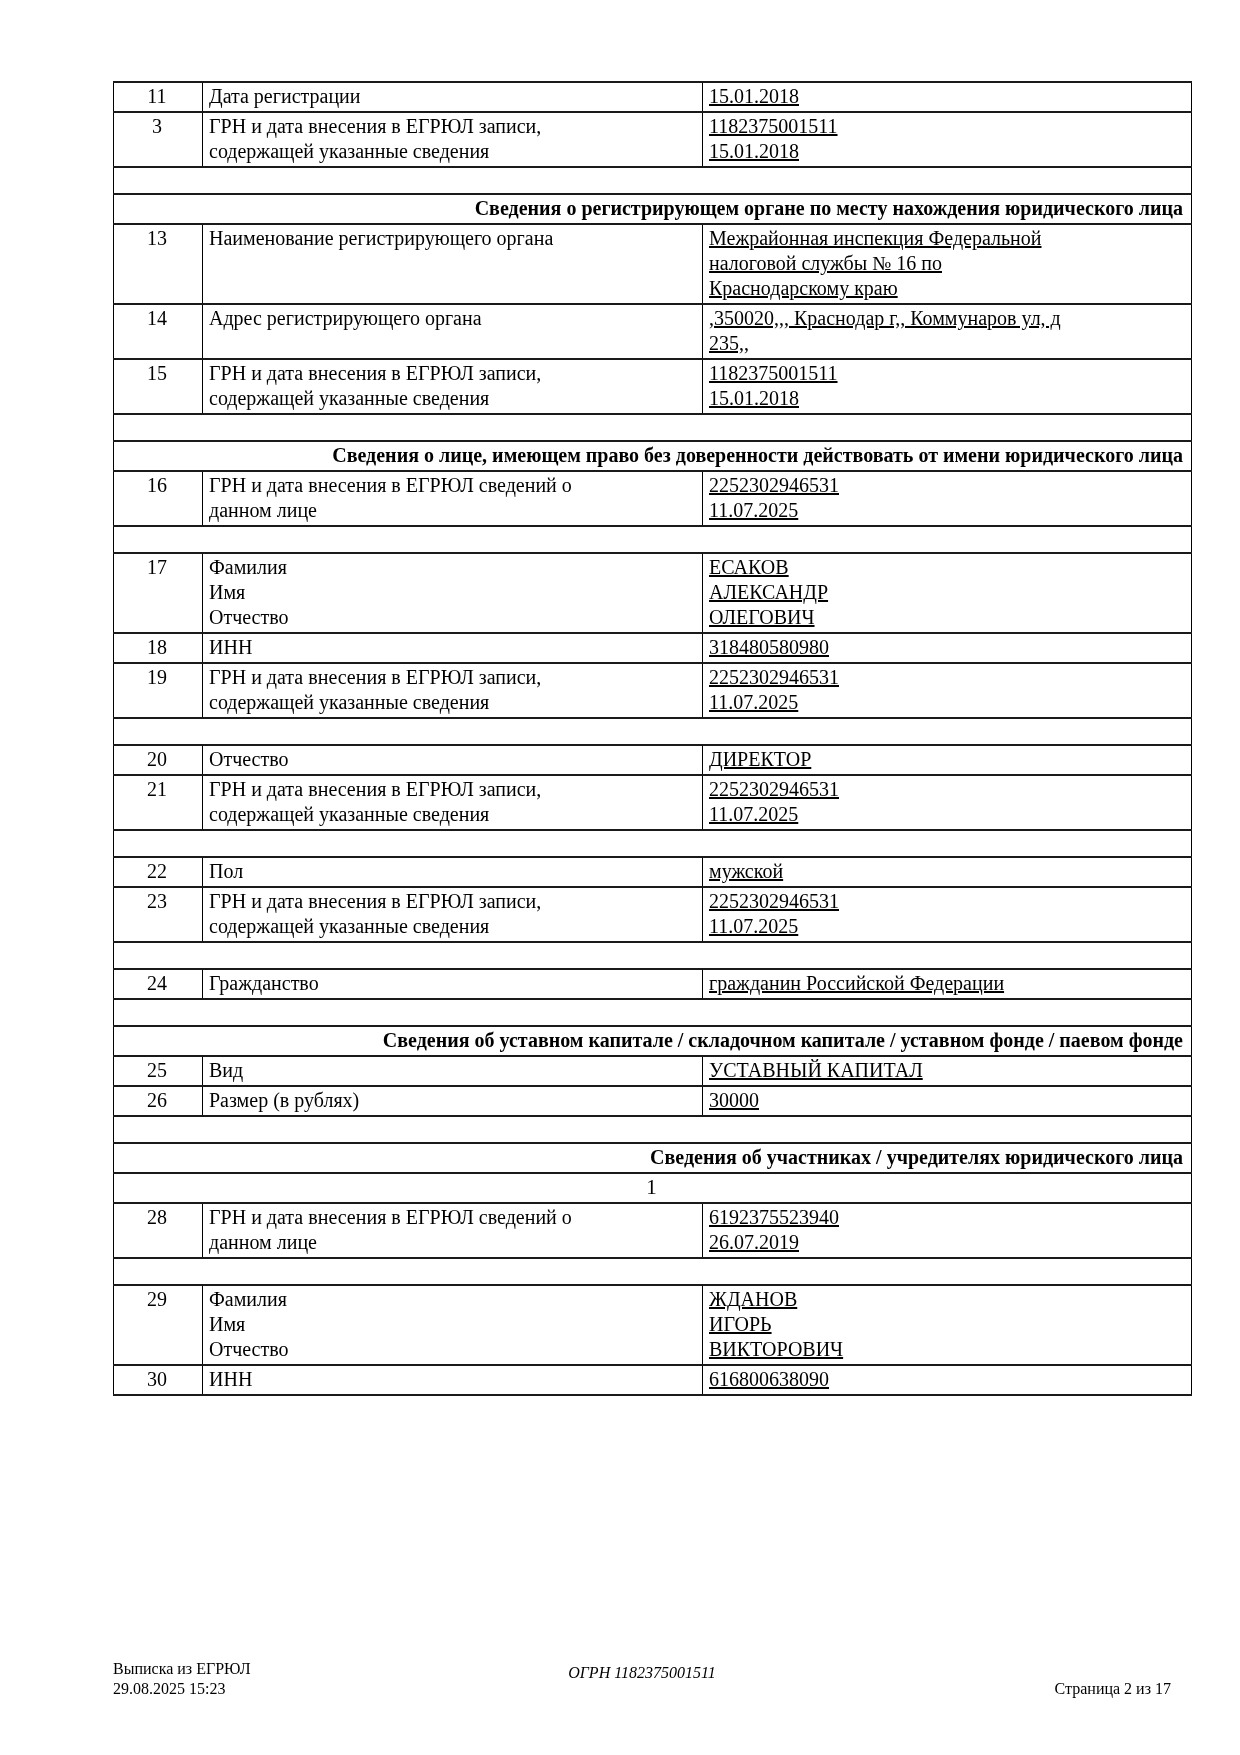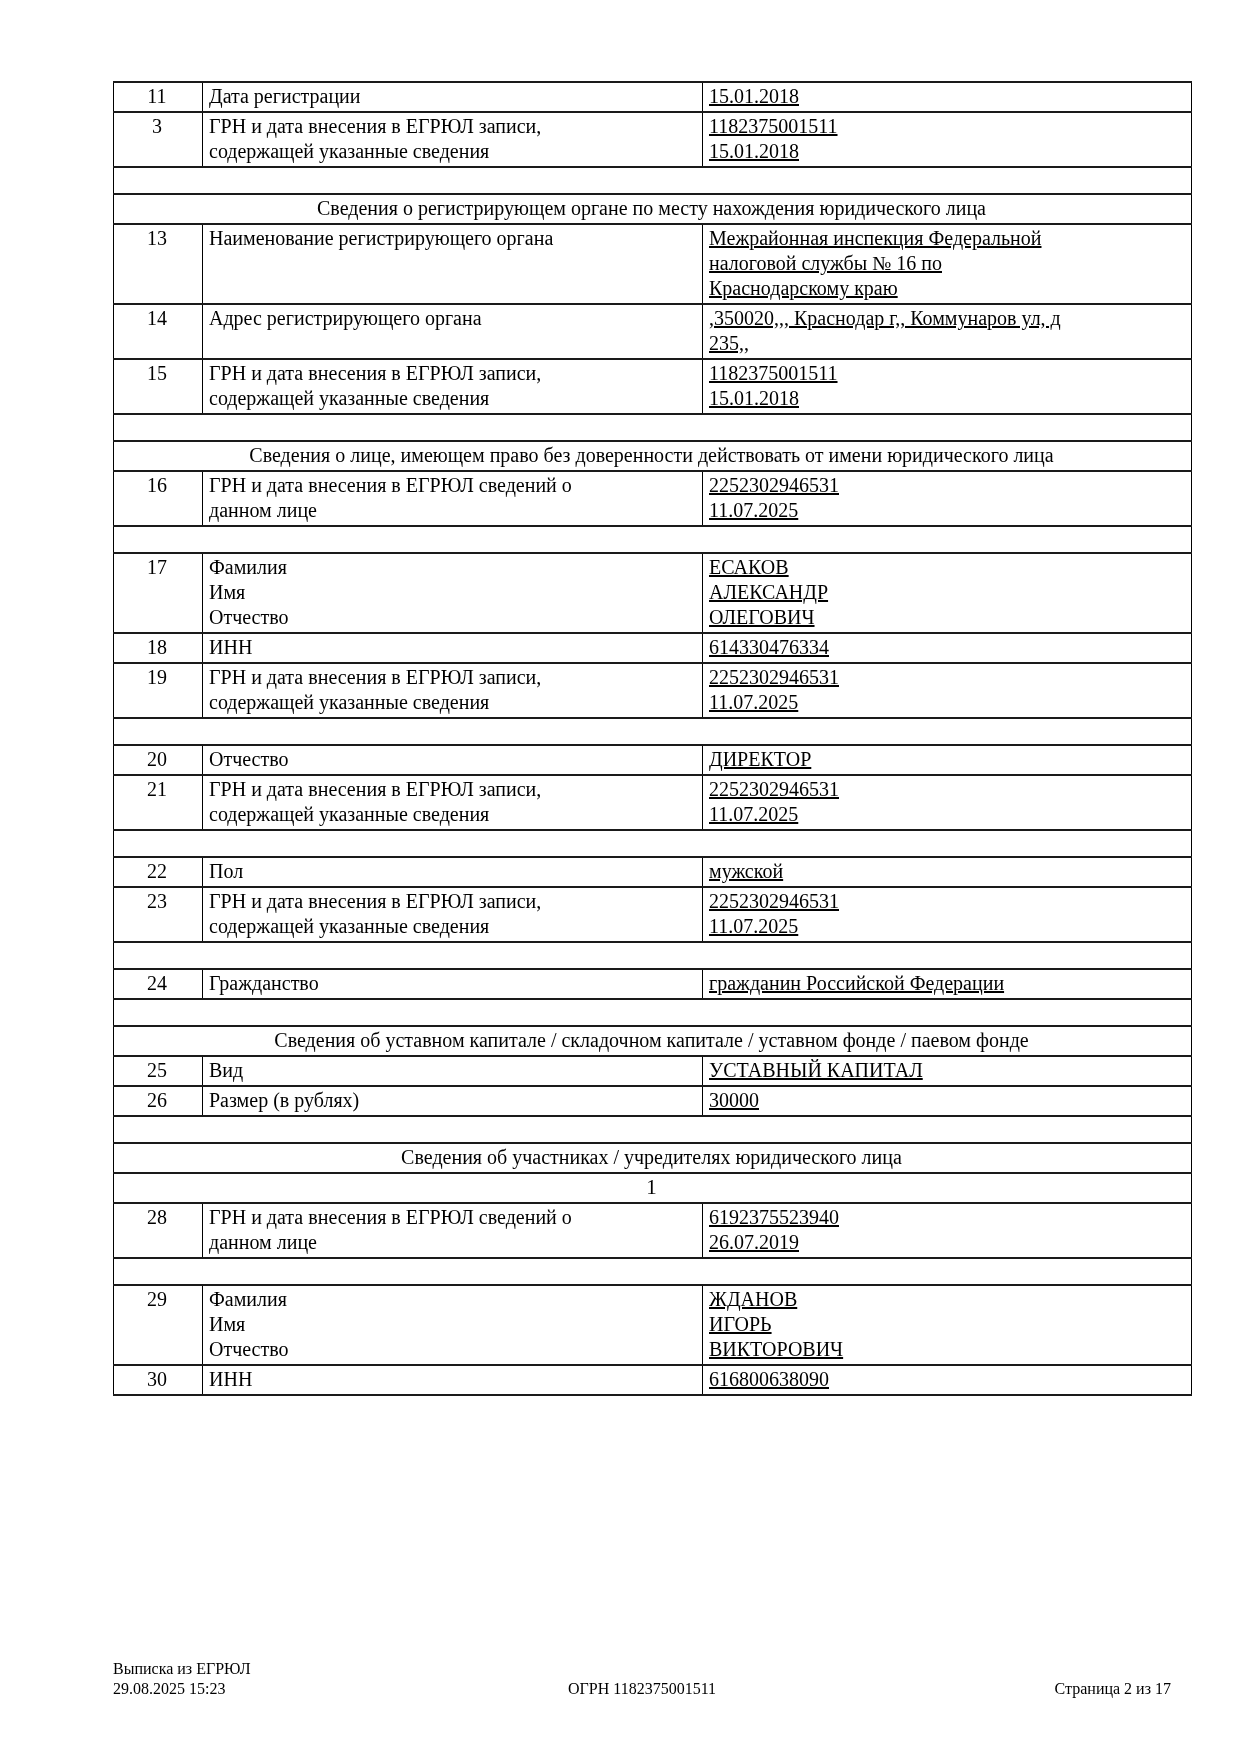--- a/index.html
+++ b/index.html
@@ -46,22 +46,22 @@
   td.num {
     width: 74px;
     text-align: center;
     padding-left: 2px;
     padding-right: 2px;
   }
   td.label { width: 485px; }
   td.value { width: 474px; padding-left: 5px; text-decoration: underline; }
   td.label, td.value { white-space: pre-line; }
   td.section {
-    font-weight: normal;
-    text-align: center;
+    font-weight: bold;
+    text-align: right;
     padding: 2px 10px 3px 10px;
   }
   td.center-cell {
     text-align: center;
     padding: 2px 10px 3px 10px;
     font-size: 21px;
   }
   td.sep {
     height: 22px;
     padding: 0;
@@ -76,22 +76,23 @@
   }
   .footer-left {
     position: absolute;
     left: 0; top: 0;
     text-align: left;
   }
   .footer-center {
     position: absolute;
     left: 50%;
     transform: translateX(-50%);
-    top: 20px;
+    top: 4px;
     white-space: nowrap;
+    font-style: italic;
   }
   .footer-right {
     position: absolute;
     right: 0;
     top: 20px;
     white-space: nowrap;
     margin-left: 48px;
   }
 </style>
 </head>
@@ -161,21 +162,21 @@
             <td class="label">Фамилия
 Имя
 Отчество</td>
             <td class="value">ЕСАКОВ
 АЛЕКСАНДР
 ОЛЕГОВИЧ</td>
           </tr>
           <tr>
             <td class="num">18</td>
             <td class="label">ИНН</td>
-            <td class="value">614330476334</td>
+            <td class="value">318480580980</td>
           </tr>
           <tr>
             <td class="num">19</td>
             <td class="label">ГРН и дата внесения в ЕГРЮЛ записи,
 содержащей указанные сведения</td>
             <td class="value">2252302946531
 11.07.2025</td>
           </tr>
           <tr>
             <td colspan="3" class="sep"></td>

